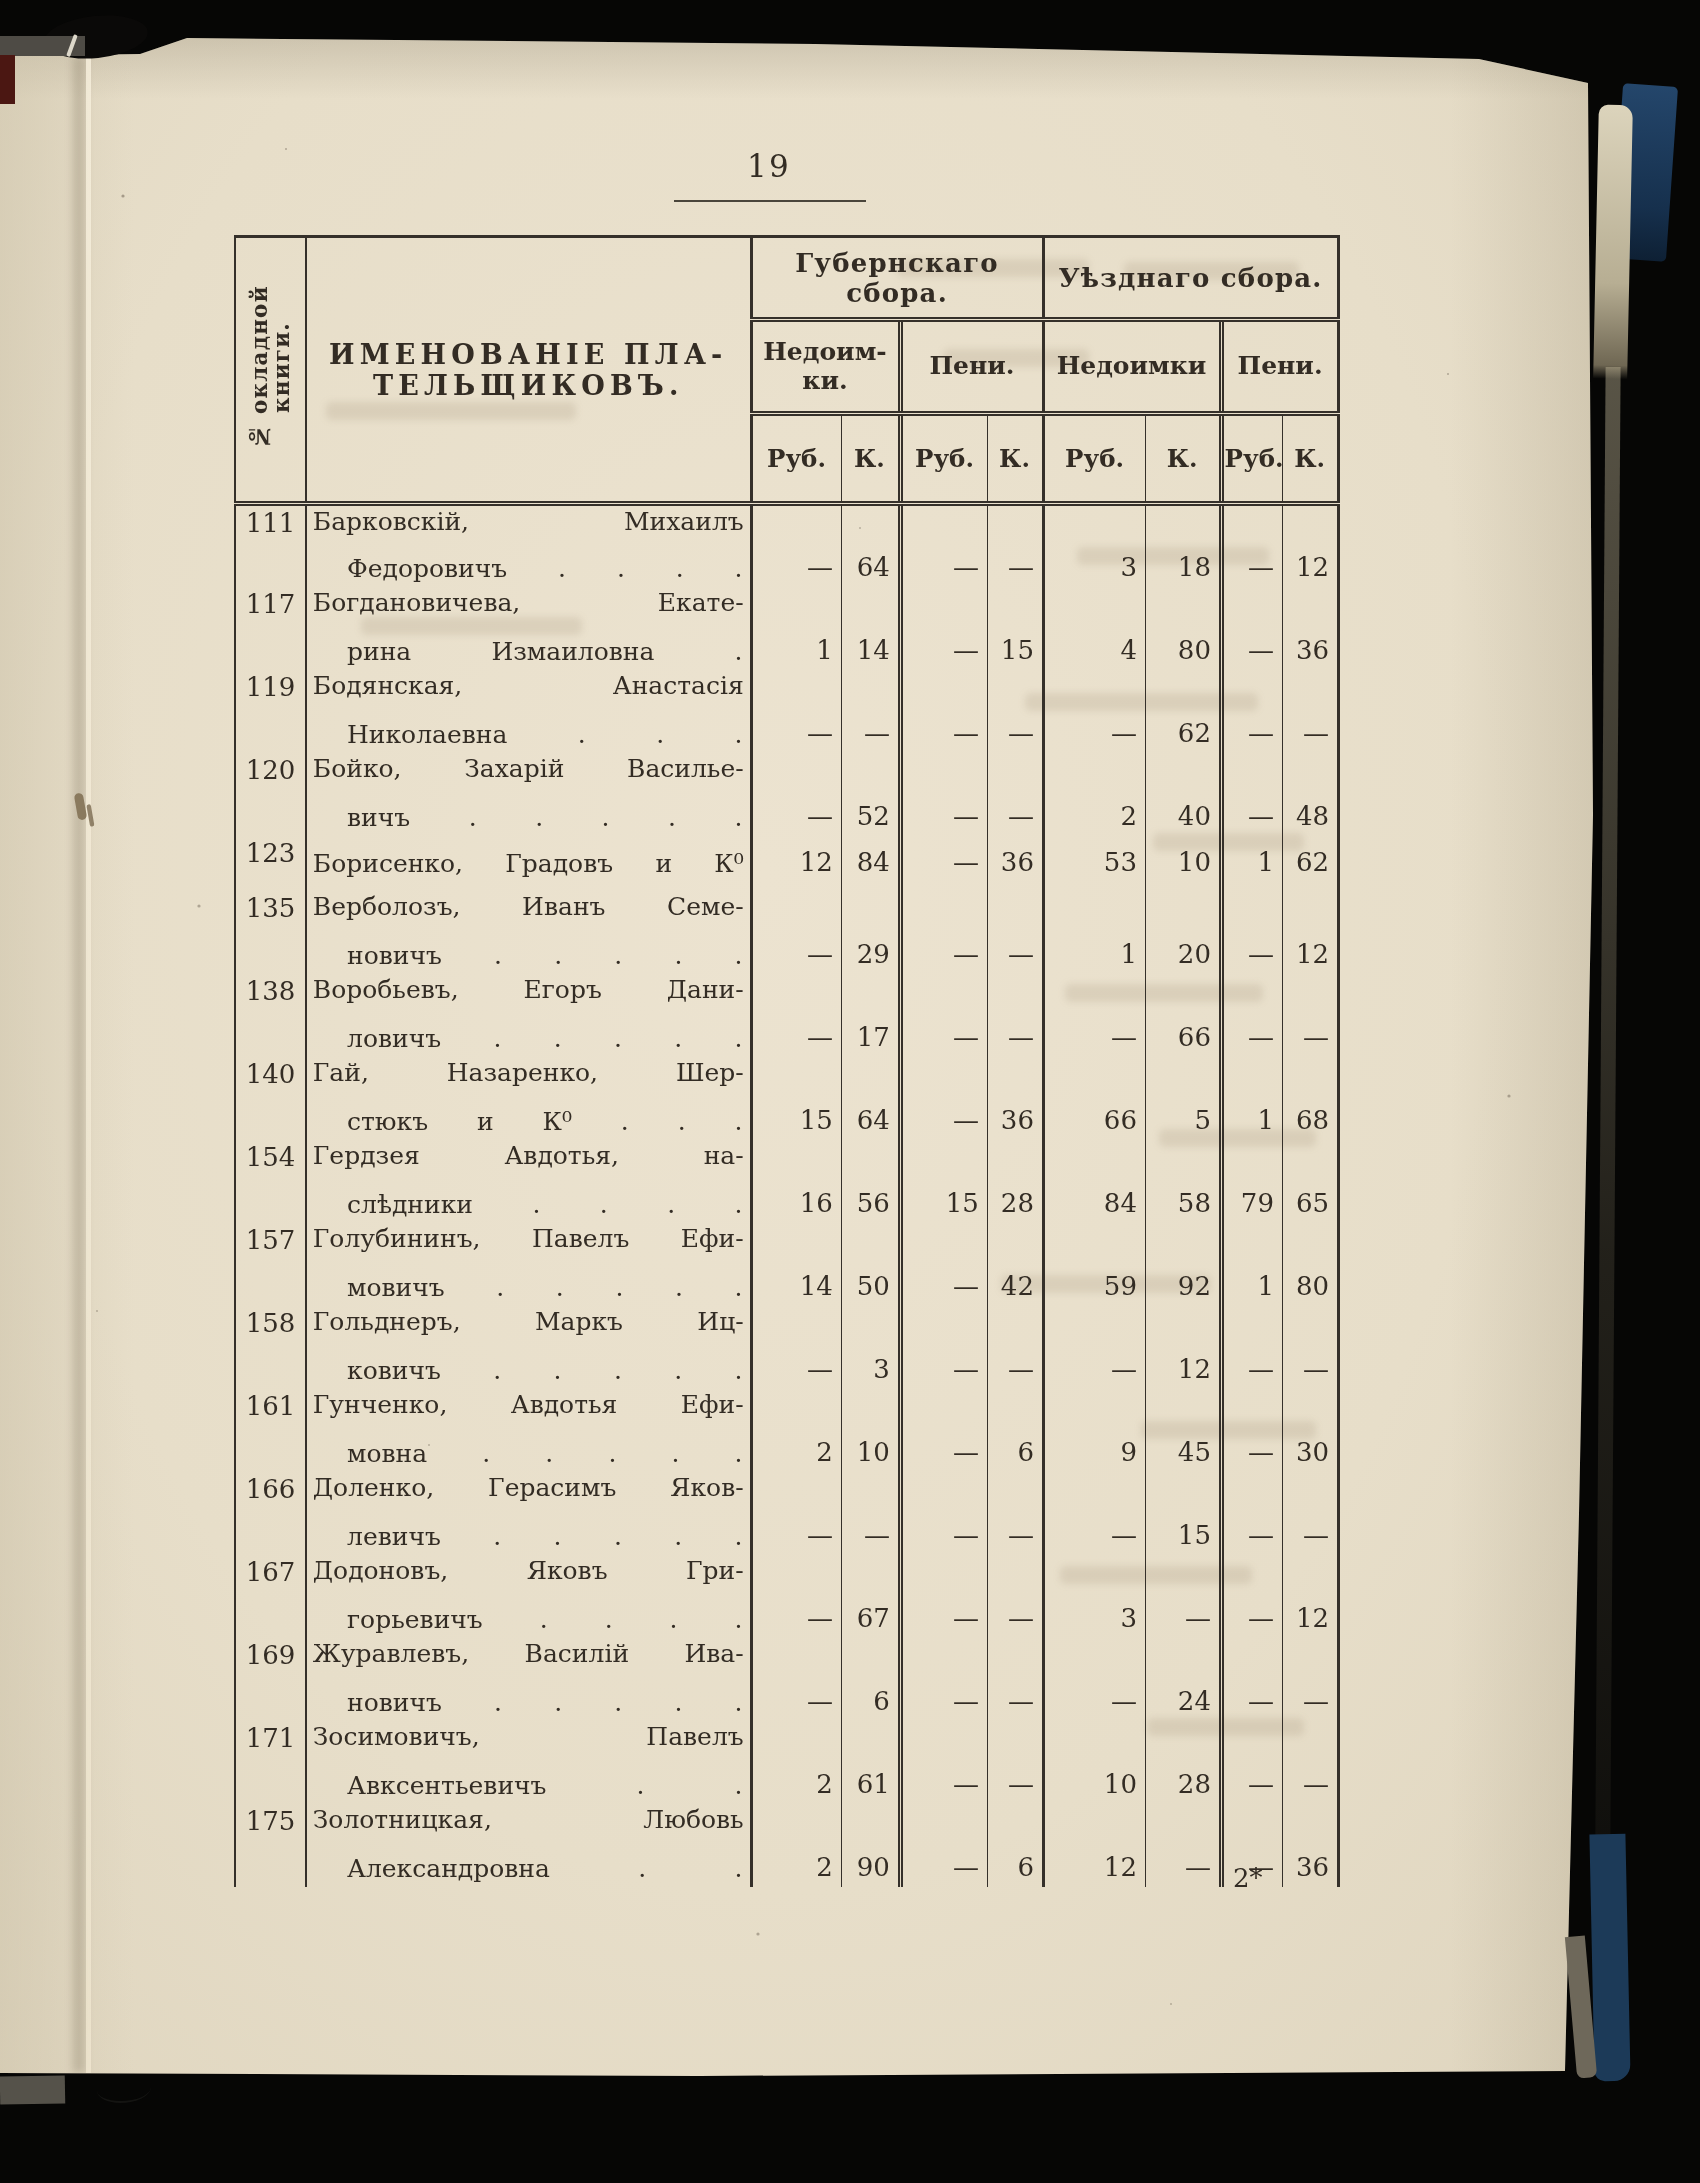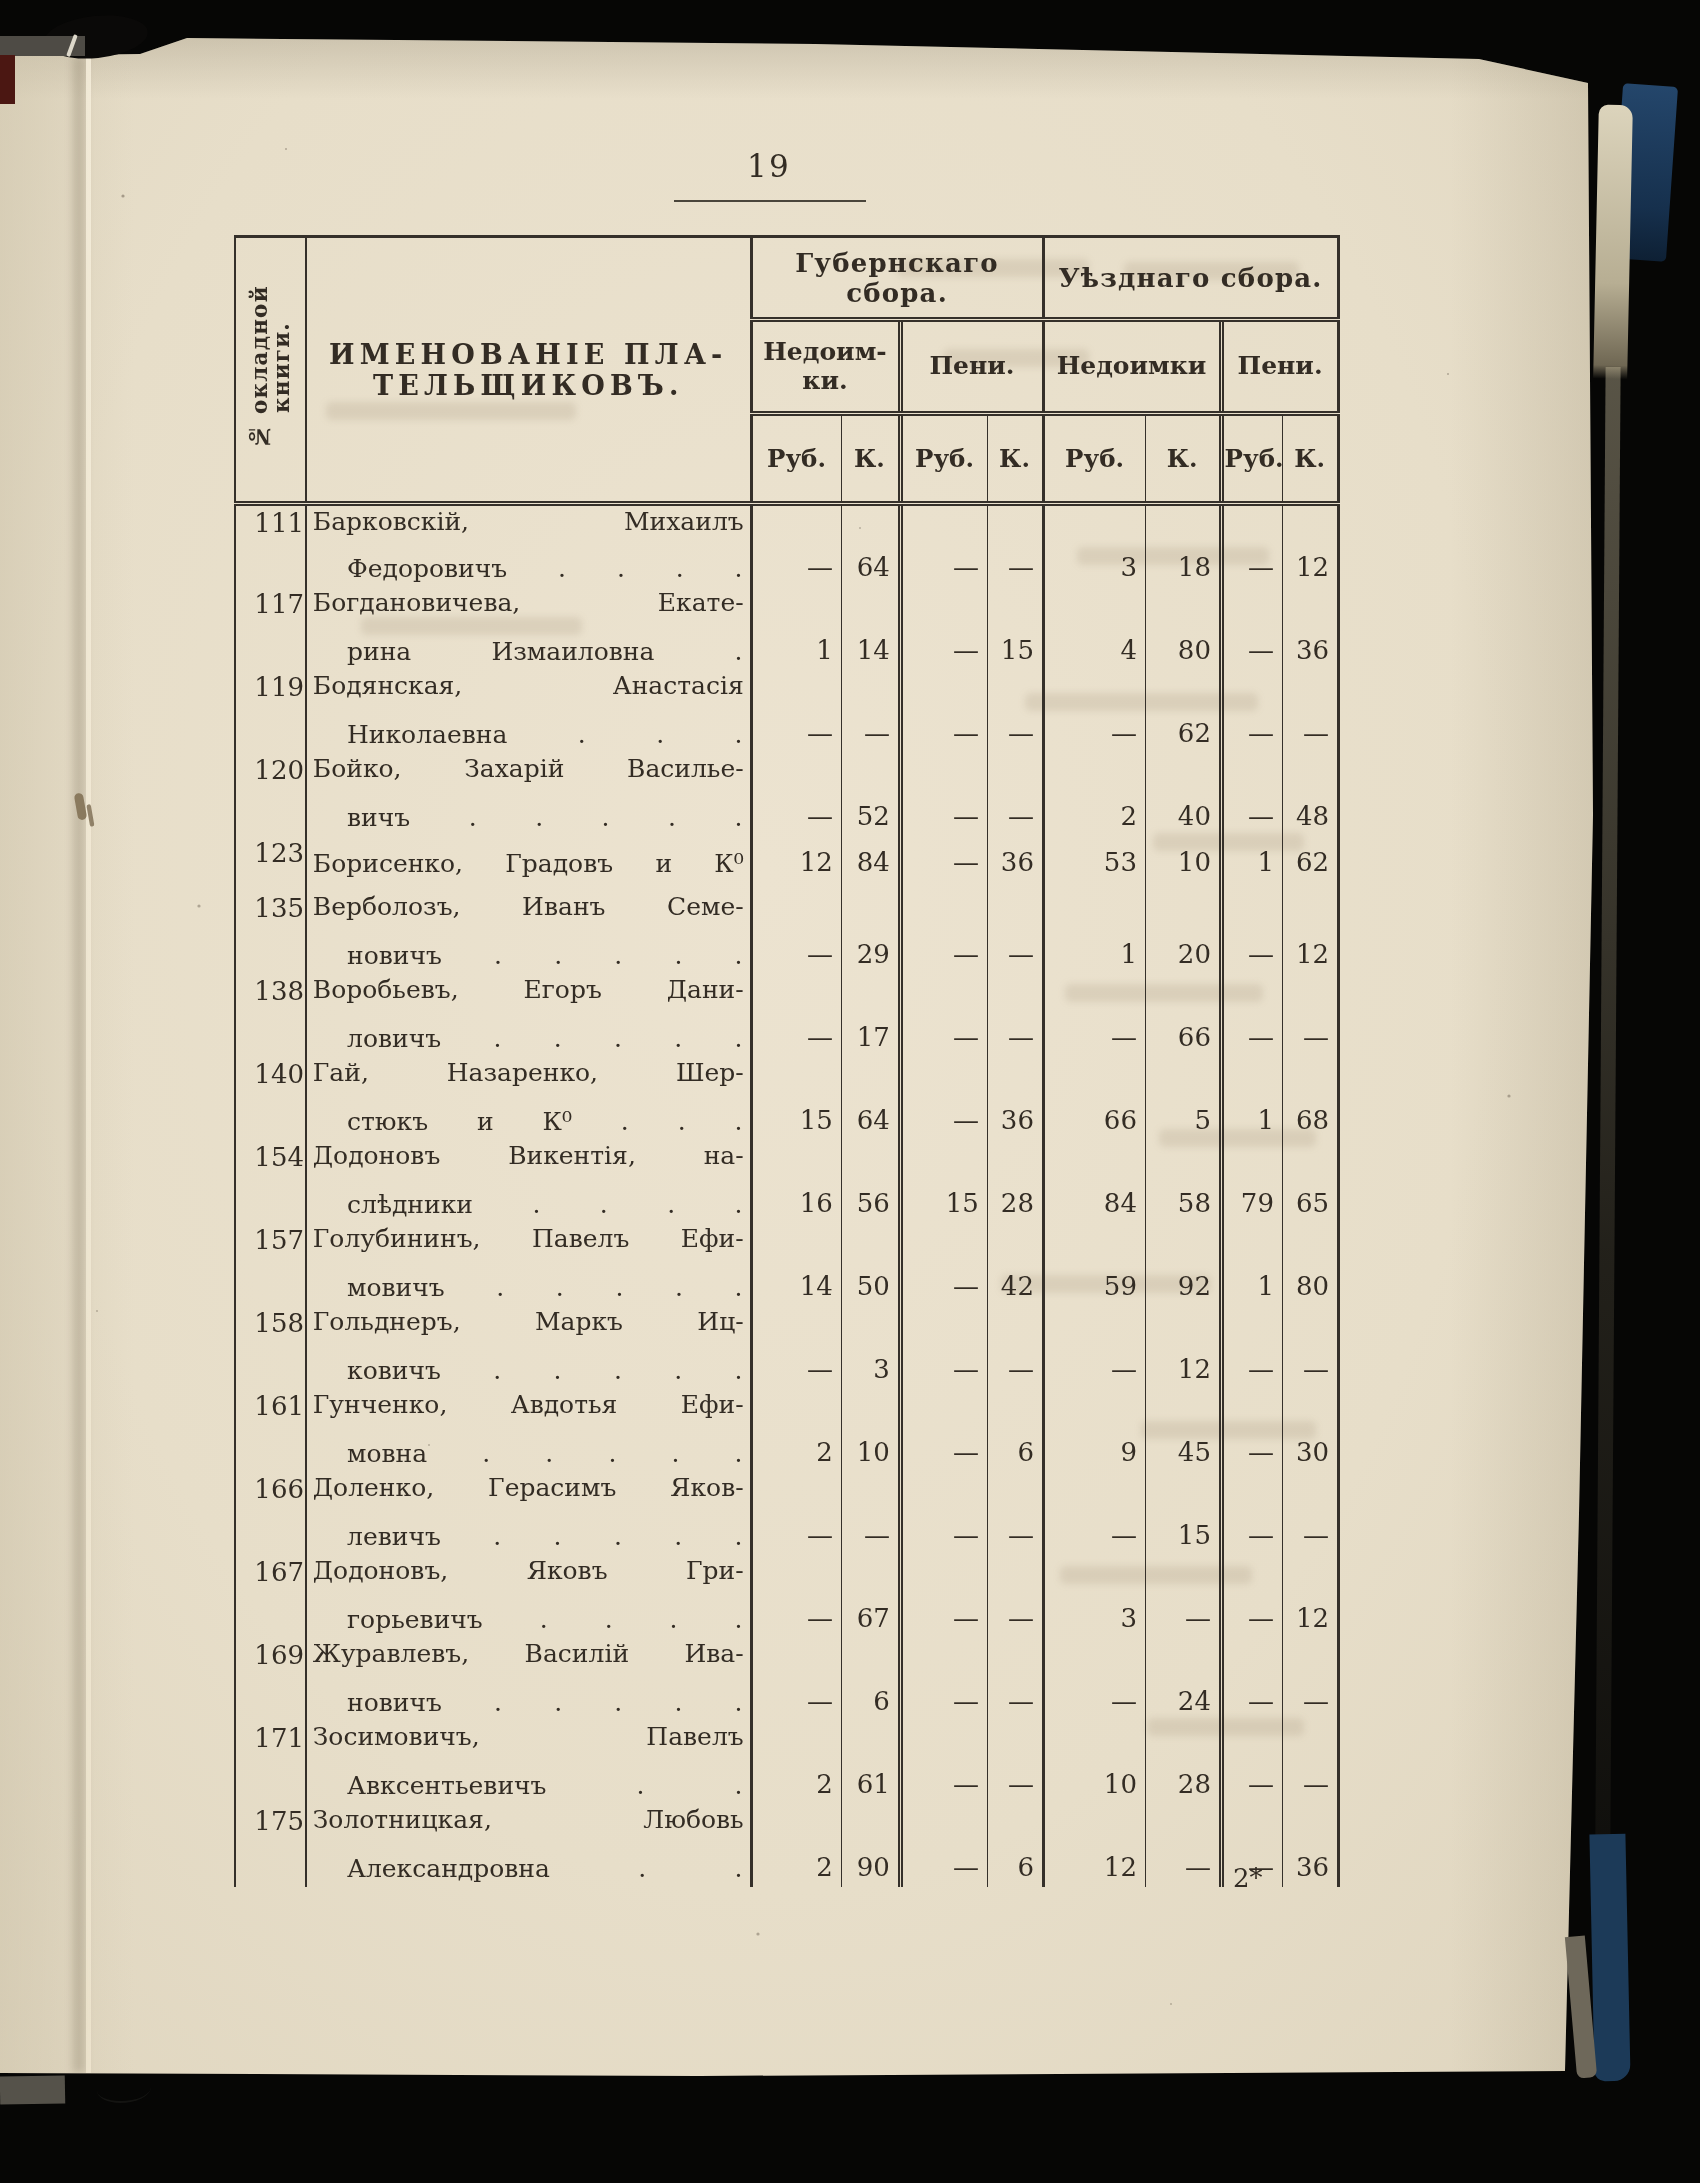--- a/index.html
+++ b/index.html
@@ -77,21 +77,21 @@
   .th-group{font-size:26px;font-weight:bold;height:77px;letter-spacing:1.2px;}
   .th-sub{font-size:25px;height:87px;line-height:1.15;}
   .th-unit{font-size:24.5px;height:83px;margin-left:16px;}
   .th-vert{font-size:21.5px;letter-spacing:1.2px;}
   .th-vert .vtxt{writing-mode:vertical-rl;transform:rotate(180deg);display:inline-block;
     max-height:233px;line-height:1;}
   .th-name{font-size:27px;letter-spacing:5.2px;}
   .th-name .nm1{display:block;}
   tbody tr.two{height:83px;}
   tbody tr.single{height:55px;}
-  td.c-no{font-size:26px;text-align:right;vertical-align:top;padding-top:2.3px;}
+  td.c-no{font-size:26px;text-align:center;vertical-align:top;padding-top:2.3px;}
   td.c-name{position:relative;font-size:25px;}
   td.c-name .l1{position:absolute;top:1.2px;left:5.8px;right:5.8px;text-align:justify;text-align-last:justify;}
   td.c-name .l2{position:absolute;bottom:3.5px;left:40px;right:7px;text-align:justify;text-align-last:justify;}
   tr.single td.c-name .l1{top:50%;transform:translateY(-50%);}
   td.val{font-size:26px;text-align:right;vertical-align:bottom;padding:0 7.6px 4.7px 0;}
   tr.single td.val{vertical-align:middle;padding-bottom:2.3px;}
 </style>
 </head>
 <body>
 
@@ -291,21 +291,21 @@
     <td class="val bL-thin">36</td>
     <td class="val bL-thick">66</td>
     <td class="val bL-thin">5</td>
     <td class="val bL-dbl">1</td>
     <td class="val bL-thin">68</td>
   </tr>
 
   <tr class="two">
     <td class="c-no"><span class="no">154</span></td>
     <td class="c-name bL-med">
-      <span class="l1">Додоновъ Викентія, на-</span>
+      <span class="l1">Гердзея Авдотья, на-</span>
       <span class="l2">слѣдники . . . .</span>
     </td>
     <td class="val bL-thick">16</td>
     <td class="val bL-thin">56</td>
     <td class="val bL-dbl">15</td>
     <td class="val bL-thin">28</td>
     <td class="val bL-thick">84</td>
     <td class="val bL-thin">58</td>
     <td class="val bL-dbl">79</td>
     <td class="val bL-thin">65</td>

